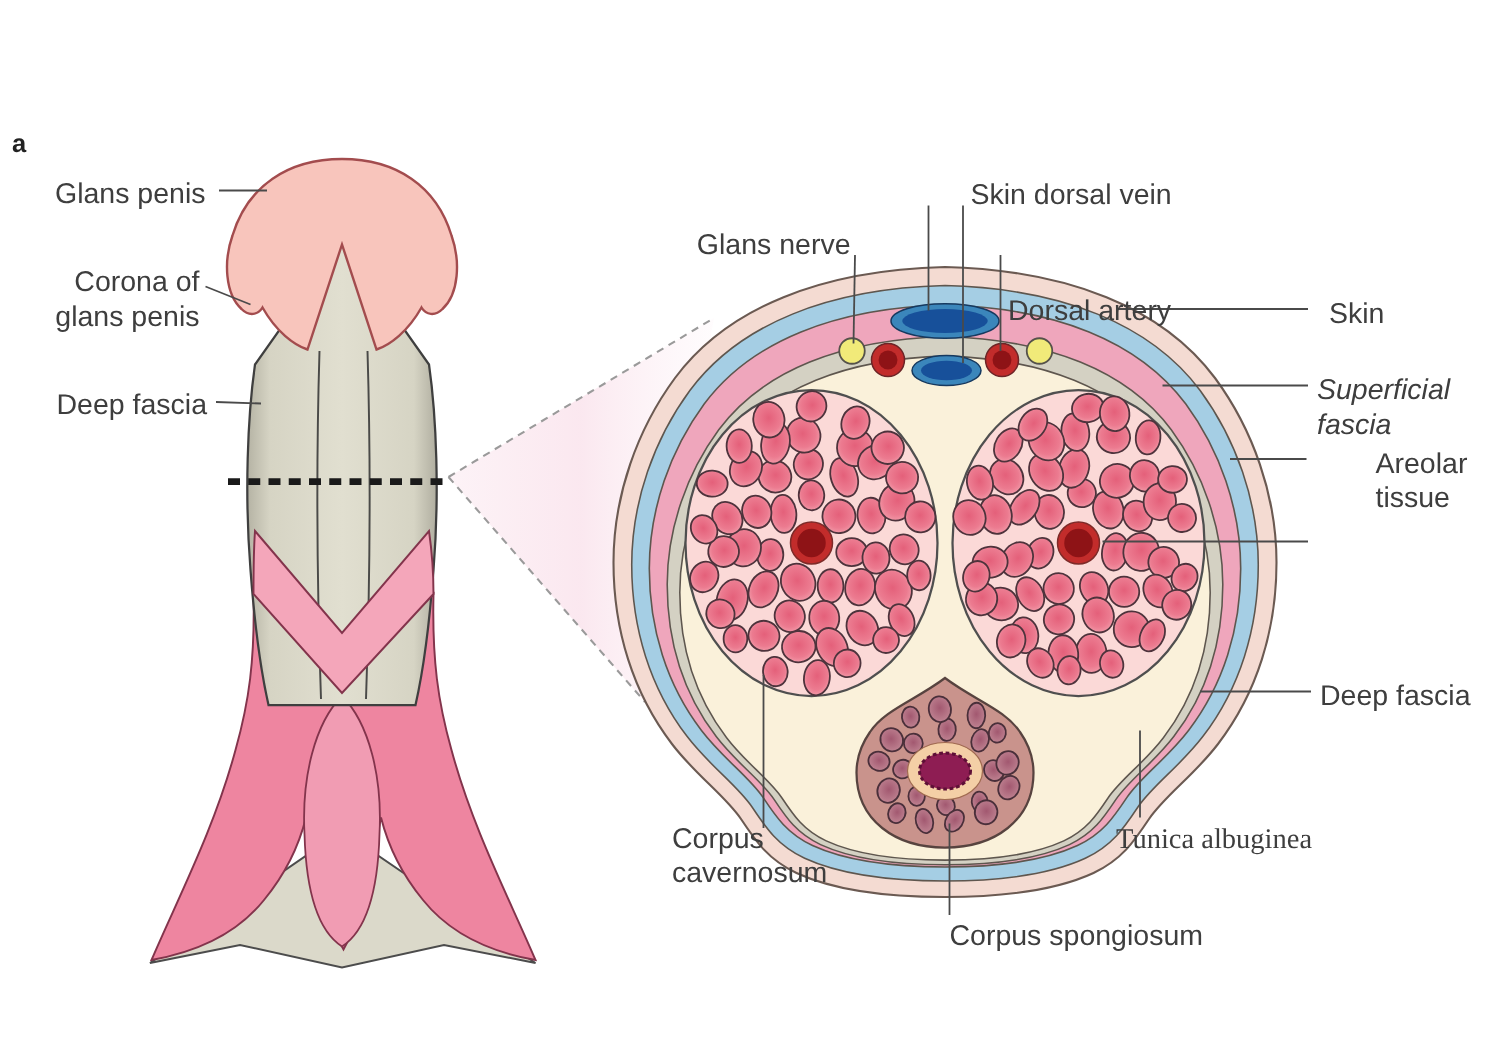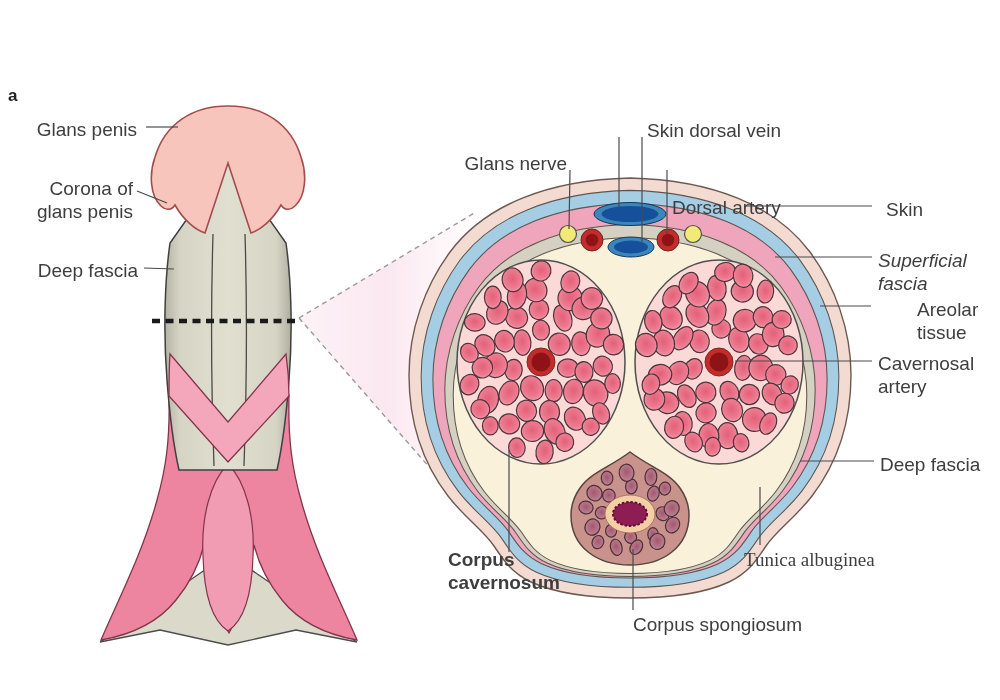--- a/index.html
+++ b/index.html
@@ -15,21 +15,21 @@
   #lbl-sdv{right:392px;top:119px;}
   #lbl-ddv{left:647px;top:119px;}
   #lbl-dn{right:433px;top:152px;}
   #lbl-da{left:672px;top:152px;margin-top:44px;}
   #lbl-skin{left:886px;top:198px;text-align:right;}
   #lbl-sf{left:878px;top:249px;font-style:italic;}
   #lbl-at{left:877px;top:298px;margin-left:40px;}
   #lbl-ca{left:878px;top:352px;}
   #lbl-df{left:880px;top:453px;}
   #lbl-ta{left:744px;top:548px;font-family:Liberation Serif, serif;}
-  #lbl-cc{left:448px;top:548px;font-weight:bold;}
+  #lbl-cc{left:448px;top:548px;}
   #lbl-cs{left:633px;top:613px;}
 </style>
 </head>
 <body>
 
 <div id="canvas">
 
 <svg width="1000" height="700" viewBox="0 0 1000 700">
   <defs>
     <path id="ringBase" d="M 630,178 C 712,180 775,205 810,252 C 835,286 851,330 851,375 C 851,420 838,462 812,496 C 796,517 777,530 766,546 C 756,561 748,573 729,582 C 703,594 665,598 630,598 C 595,598 557,594 531,582 C 512,573 504,561 494,546 C 483,530 464,517 448,496 C 422,462 409,420 409,375 C 409,330 425,286 450,252 C 485,205 548,180 630,178 Z"></path>
@@ -262,21 +262,19 @@
 <div id="lbl-corona" class="lbl ra">Corona of
 glans penis</div>
 <div id="lbl-deepfascia-l" class="lbl ra">Deep fascia</div>
 <div id="lbl-ddv" class="lbl">Skin dorsal vein</div>
 <div id="lbl-dn" class="lbl ra">Glans nerve</div>
 <div id="lbl-da" class="lbl">Dorsal artery</div>
 <div id="lbl-skin" class="lbl">Skin</div>
 <div id="lbl-sf" class="lbl">Superficial
 fascia</div>
 <div id="lbl-at" class="lbl">Areolar tissue</div>
-<div id="lbl-ca" class="lbl">Cavernosal
-artery</div>
 <div id="lbl-df" class="lbl">Deep fascia</div>
 <div id="lbl-ta" class="lbl">Tunica albuginea</div>
 <div id="lbl-cc" class="lbl">Corpus
 cavernosum</div>
 <div id="lbl-cs" class="lbl">Corpus spongiosum</div>
 
 </div>
 
 </body></html>

